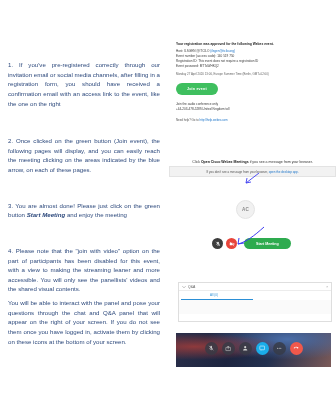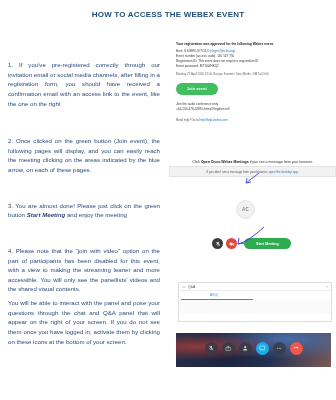--- a/index.html
+++ b/index.html
@@ -98,21 +98,20 @@
   .mb{width:13px;height:13px;border-radius:50%;background:rgba(55,58,70,.82);display:flex;align-items:center;justify-content:center;}
   .mb svg{width:6.4px;height:6.4px;}
   .mb-chat{background:#1aadea;}
   .mb-end{background:#f0584b;}
 </style>
 </head>
 <body>
 
 <div class="page">
 
-  <div class="doc-title">HOW TO ACCESS THE WEBEX EVENT</div>
 
   <div class="body-col">
     <p class="para p1">1. If you've pre-registered correctly through our invitation email or social media channels, after filling in a registration form, you should have received a confirmation email with an access link to the event, like the one  on the right</p>
     <p class="para p2">2. Once clicked on the green button (Join event), the following pages will display, and you can easily reach the meeting clicking on the areas indicated by the blue arrow, on each of these pages.</p>
     <p class="para p3"><span>3. You are almost done! Please just click on the green button </span><span class="bi">Start Meeting</span><span> and enjoy the meeting</span></p>
     <p class="para">4. Please note that the "join with video" option on the part of participants has been disabled for this event, with a view to making the streaming leaner and more accessible.    You will only see the panellists' videos and the shared visual contents.</p>
     <p class="para">You will be able to interact with the panel and pose your questions through the chat and Q&amp;A panel that will appear on the right of your screen. If you do not see them once you have logged in, activate them by clicking on these icons at the bottom of your screen.</p>
   </div>
 
   <div class="shot email-shot">

